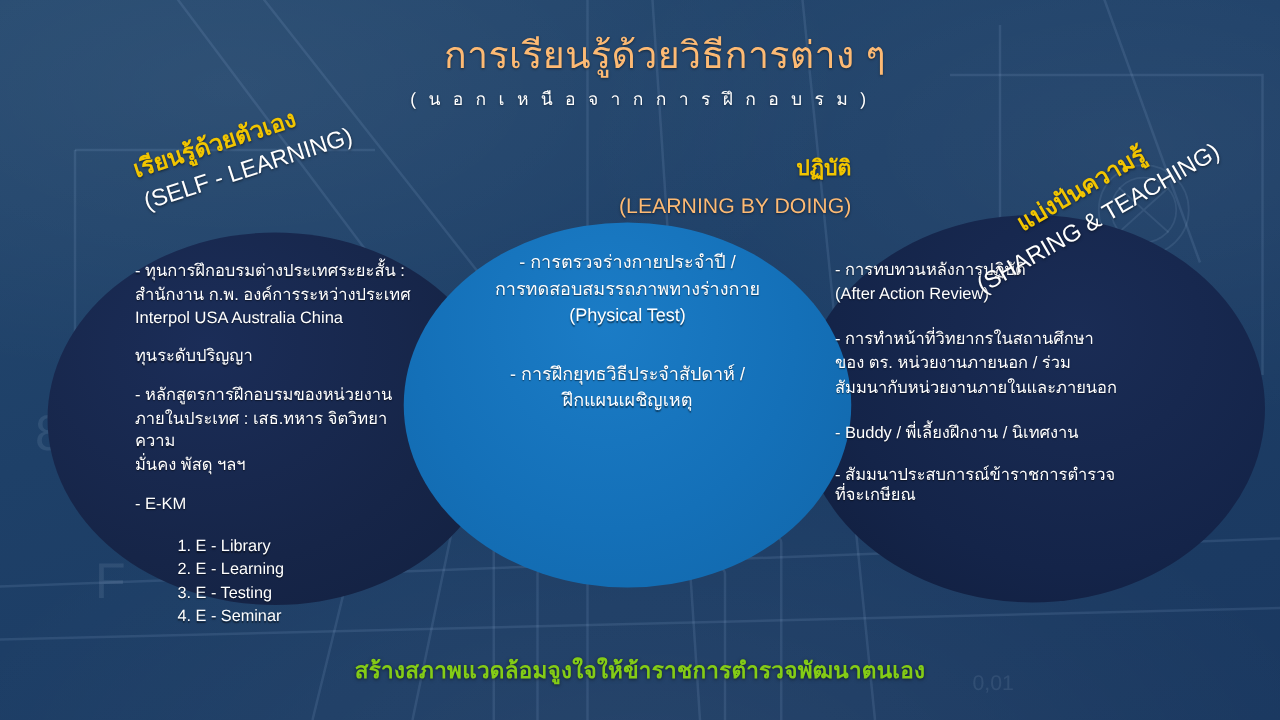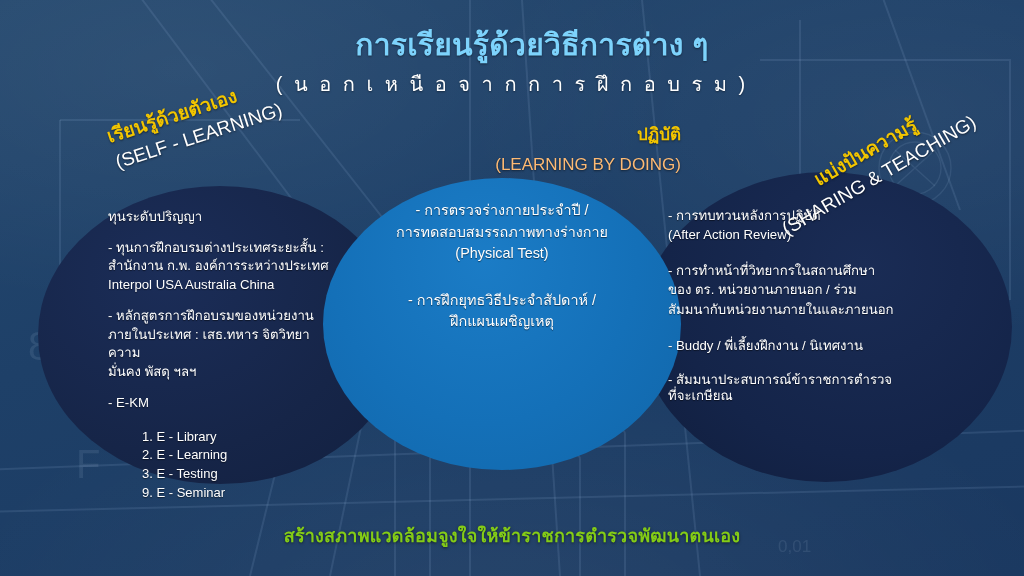--- a/index.html
+++ b/index.html
@@ -42,31 +42,31 @@
     left:323px; top:178px; width:358px; height:292px;
     background:radial-gradient(ellipse at 45% 28%, #1b7cc6 0%, #1470b8 55%, #1166a9 100%);
   }
 
   
   #title-block{
     position:absolute; left:0; top:28px; width:100%;
     text-align:center; z-index:40;
   }
   #main-title{
-    color:#7dd3fc;
+    color:#fdba74;
     font-size:30px;
-    font-weight:bold;
+    font-weight:normal;
     letter-spacing:.3px;
     line-height:1.1;
     text-shadow:0 1px 2px rgba(0,0,0,.45);
     margin-left:40px;
   }
   #sub-title{
     color:#ffffff;
-    font-size:20px;
+    font-size:14px;
     letter-spacing:3px;
     margin-top:7px;
     text-shadow:0 1px 2px rgba(0,0,0,.4);
   }
 
   
   .rot-head{ position:absolute; z-index:45; white-space:nowrap; }
   .rot-head .th{
     color:#f2c500; font-weight:bold; font-size:19px;
     display:block; line-height:1.25;
@@ -200,30 +200,30 @@
     <span class="th">แบ่งปันความรู้</span>
     <span class="en">(SHARING &amp; TEACHING)</span>
   </div>
 
   <div id="head-center">
     <div class="th">ปฏิบัติ</div>
     <div class="en">(LEARNING BY DOING)</div>
   </div>
 
   <div class="body-text" id="body-left">
+    <div class="para">- ทุนการฝึกอบรมต่างประเทศระยะสั้น :<br>สำนักงาน ก.พ. องค์การระหว่างประเทศ<br>Interpol USA Australia China</div>
     <div class="para">ทุนระดับปริญญา</div>
-    <div class="para">- ทุนการฝึกอบรมต่างประเทศระยะสั้น :<br>สำนักงาน ก.พ. องค์การระหว่างประเทศ<br>Interpol USA Australia China</div>
     <div class="para">- หลักสูตรการฝึกอบรมของหน่วยงาน<br>ภายในประเทศ : เสธ.ทหาร จิตวิทยาความ<br>มั่นคง พัสดุ ฯลฯ</div>
     <div class="para">
       <div>- E-KM</div>
       <ol>
         <li>1. E - Library</li>
         <li>2. E - Learning</li>
         <li>3. E - Testing</li>
-        <li>9. E - Seminar</li>
+        <li>4. E - Seminar</li>
       </ol>
     </div>
   </div>
 
   <div class="body-text" id="body-center">
     <div class="para">- การตรวจร่างกายประจำปี /<br>การทดสอบสมรรถภาพทางร่างกาย<br>(Physical Test)</div>
     <div class="para">- การฝึกยุทธวิธีประจำสัปดาห์ /<br>ฝึกแผนเผชิญเหตุ</div>
   </div>
 
   <div class="body-text" id="body-right">

